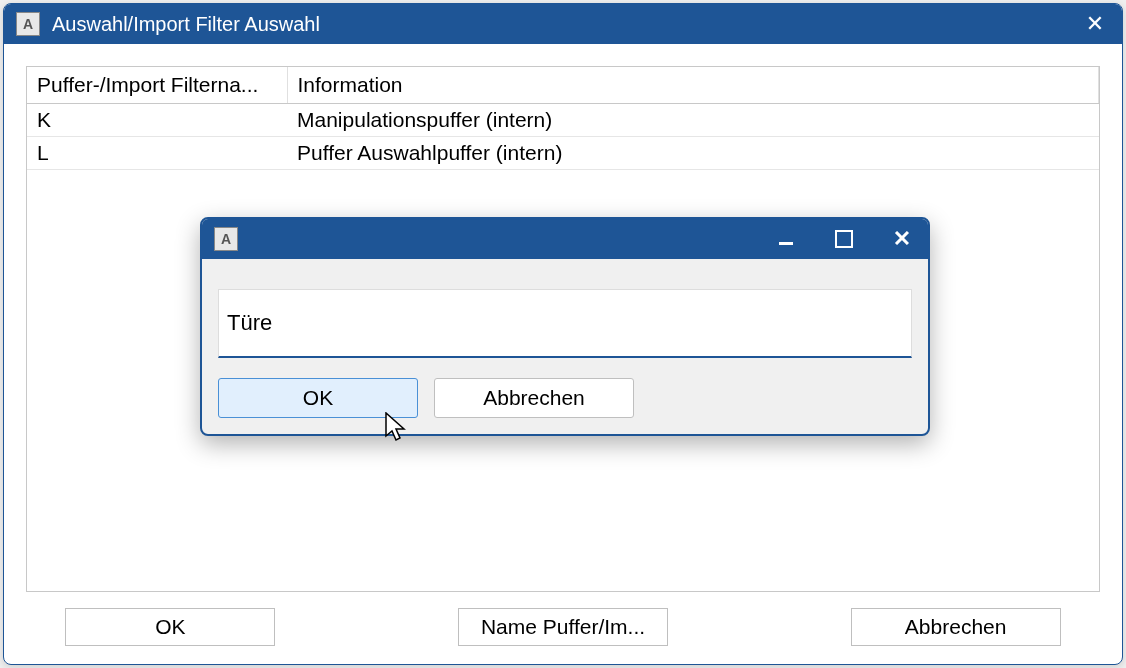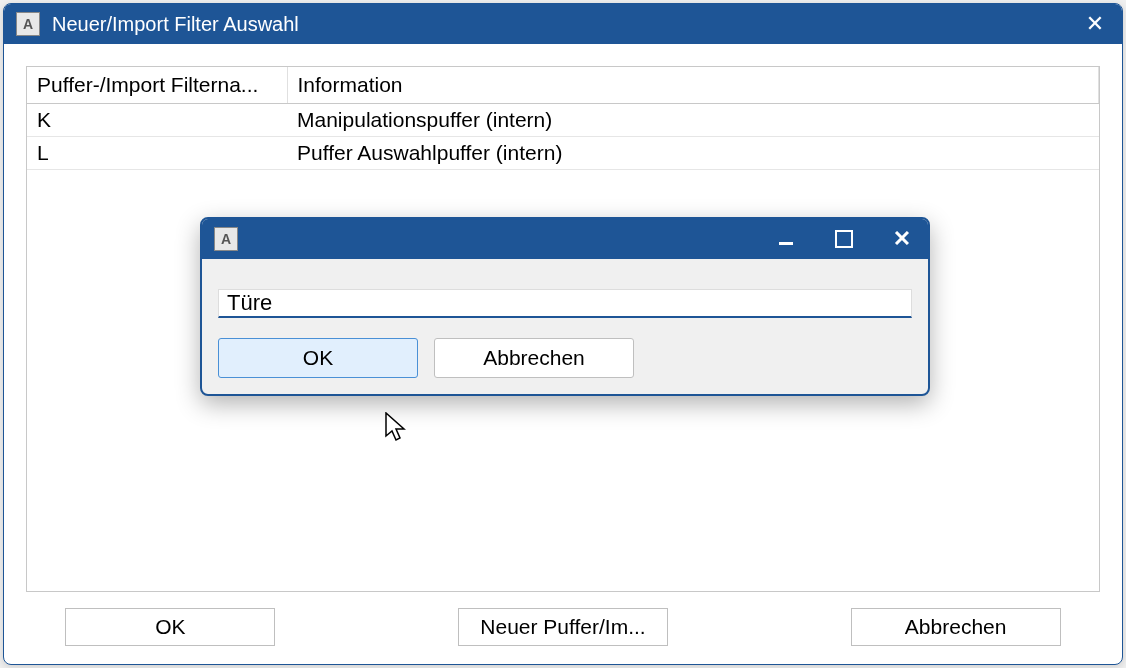--- a/index.html
+++ b/index.html
@@ -150,21 +150,21 @@
       font-size: 22px;
       font-weight: bold;
       line-height: 1;
     }
     .dialog-body {
       padding: 30px 16px 16px 16px;
     }
     .text-input {
       width: 100%;
       font-size: 22px;
-      padding: 0 8px;
+      padding: 20px 8px;
       border: 1px solid #ddd;
       border-bottom: 2px solid #1e5596;
       outline: none;
       font-family: inherit;
       background: #fff;
     }
     .dialog-buttons {
       display: flex;
       gap: 16px;
       margin-top: 20px;
@@ -190,21 +190,21 @@
       pointer-events: none;
       z-index: 1000;
     }
   </style>
 </head>
 <body>
 
 <div class="main-window">
   <div class="titlebar">
     <div class="app-icon">A</div>
-    <div class="title">Neuer/Import Filter Auswahl</div>
+    <div class="title">Auswahl/Import Filter Auswahl</div>
     <div class="close-x">✕</div>
   </div>
   <div class="content">
     <div class="table-wrap">
       <table>
         <thead>
           <tr>
             <th>Puffer-/Import Filterna...</th>
             <th>Information</th>
           </tr>
@@ -217,21 +217,21 @@
           <tr>
             <td>L</td>
             <td>Puffer Auswahlpuffer (intern)</td>
           </tr>
         </tbody>
       </table>
     </div>
   </div>
   <div class="button-row">
     <button class="btn">OK</button>
-    <button class="btn">Neuer Puffer/Im...</button>
+    <button class="btn">Name Puffer/Im...</button>
     <button class="btn">Abbrechen</button>
   </div>
 </div>
 
 <div class="dialog">
   <div class="titlebar">
     <div class="app-icon">A</div>
     <div class="win-controls">
       <span class="win-minimize"></span>
       <span class="win-maximize"></span>

